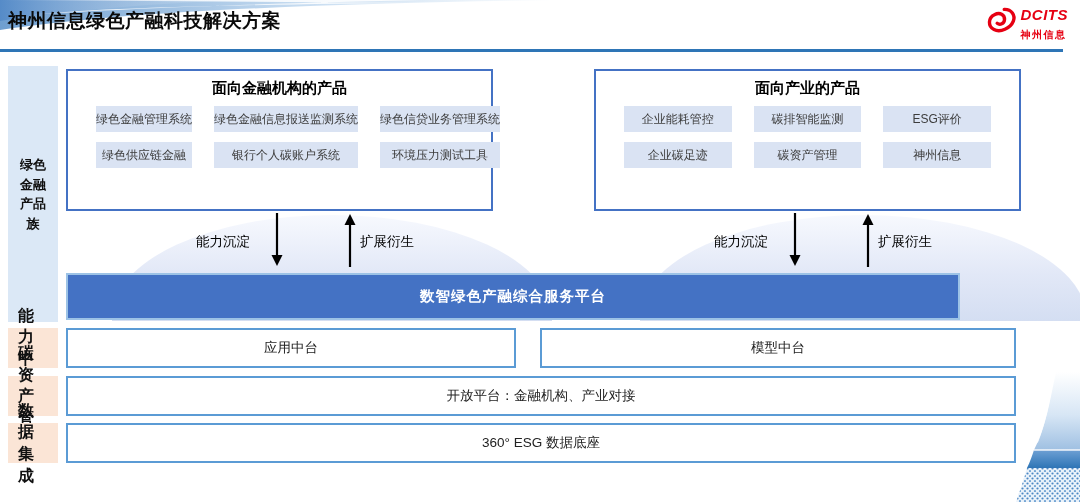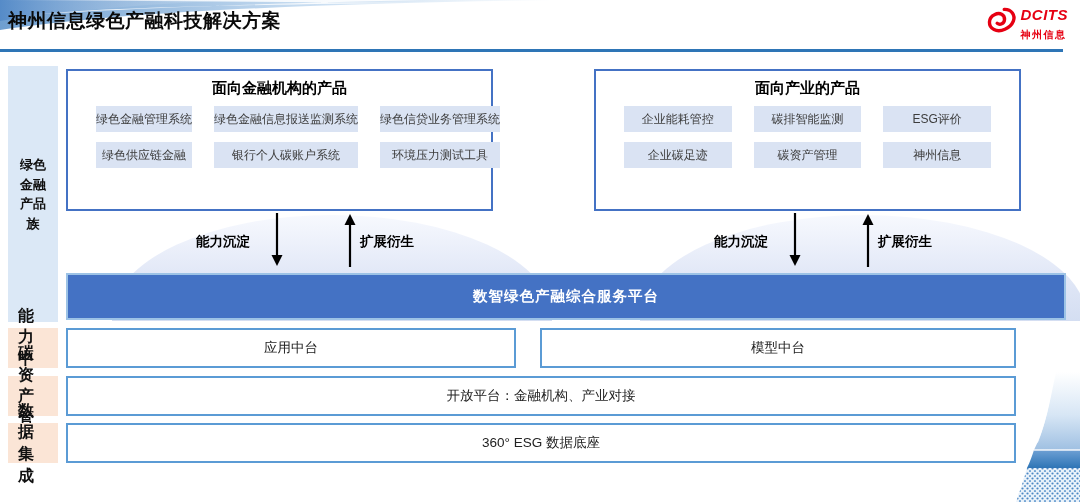--- a/index.html
+++ b/index.html
@@ -35,24 +35,24 @@
                 padding:8px 28px 0 28px;}
   .product-item{height:26px;background:#dae3f3;display:flex;align-items:center;justify-content:center;
                 font-size:12px;color:#3c3c3c;white-space:nowrap;}
 
   
   .dome{position:absolute;top:215px;height:106px;
         border-radius:50% 50% 0 0 / 96% 96% 0 0;
         background:linear-gradient(180deg,#f7f9fe 0%,#e2e8f7 55%,#d4def2 100%);}
   .dome.left{left:112px;width:440px;} .dome.right{left:640px;width:446px;}
   .arrow{position:absolute;}
-  .arrow-label{position:absolute;top:233px;font-size:13.5px;font-weight:700;color:#000;white-space:nowrap;}
-
-  
-  .platform{position:absolute;left:66px;top:273px;width:1000px;height:47px;background:#4472c4;
+  .arrow-label{position:absolute;top:233px;font-size:13.5px;font-weight:400;color:#000;white-space:nowrap;}
+
+  
+  .platform{position:absolute;left:66px;top:273px;width:894px;height:47px;background:#4472c4;
             border:2px solid #9dc3e6;box-sizing:border-box;display:flex;align-items:center;
             justify-content:center;color:#fff;font-weight:700;font-size:14.5px;letter-spacing:1px;}
 
   
   .mid-box{position:absolute;background:#fff;border:2px solid #5b9bd5;box-sizing:border-box;
            display:flex;align-items:center;justify-content:center;font-size:13.5px;color:#222;}
   .mid-box.app{left:66px;top:328px;width:450px;height:40px;}
   .mid-box.model{left:540px;top:328px;width:476px;height:40px;}
   .mid-box.open{left:66px;top:376px;width:950px;height:40px;}
   .mid-box.data{left:66px;top:423px;width:950px;height:40px;}

